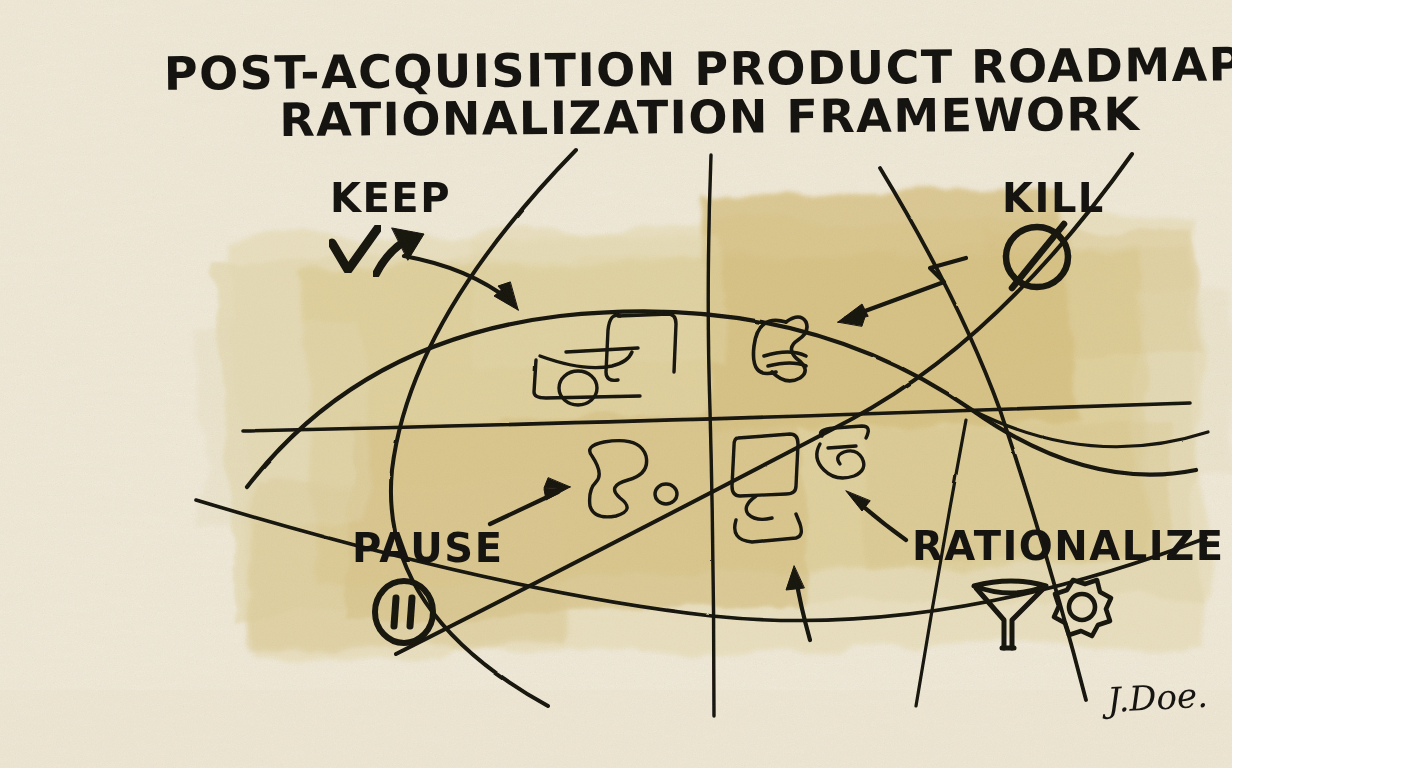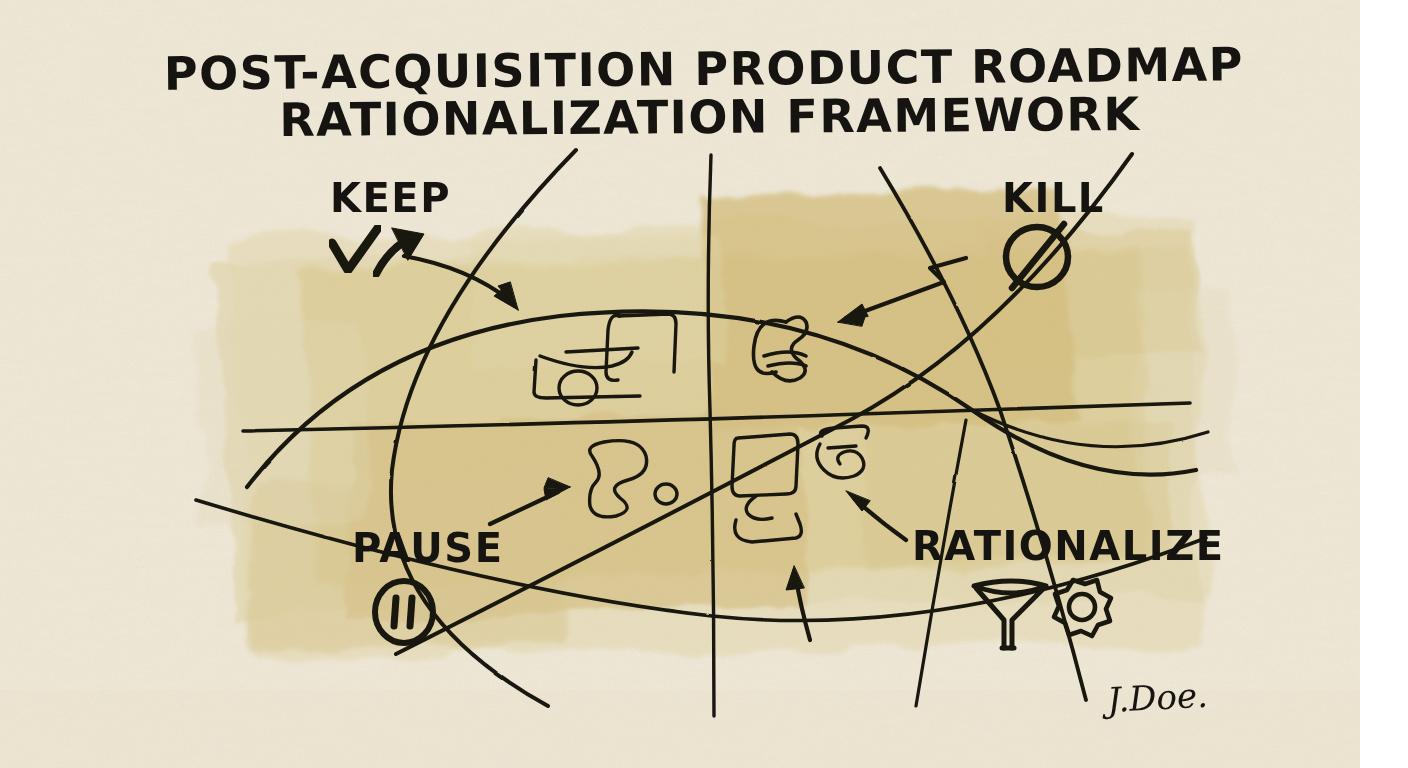--- a/index.html
+++ b/index.html
@@ -3,21 +3,21 @@
 <meta charset="utf-8">
 <title>Post-Acquisition Product Roadmap Rationalization Framework</title>
 <style>
   html, body {
     margin: 0;
     padding: 0;
     background: #ffffff;
   }
   #stage {
     position: relative;
-    width: 1360px;
+    width: 1232px;
     height: 768px;
     overflow: hidden;
     background: #f6f1e2;
     font-family: "DejaVu Sans", sans-serif;
   }
   #sketch {
     position: absolute;
     inset: 0;
     width: 1408px;
     height: 768px;

